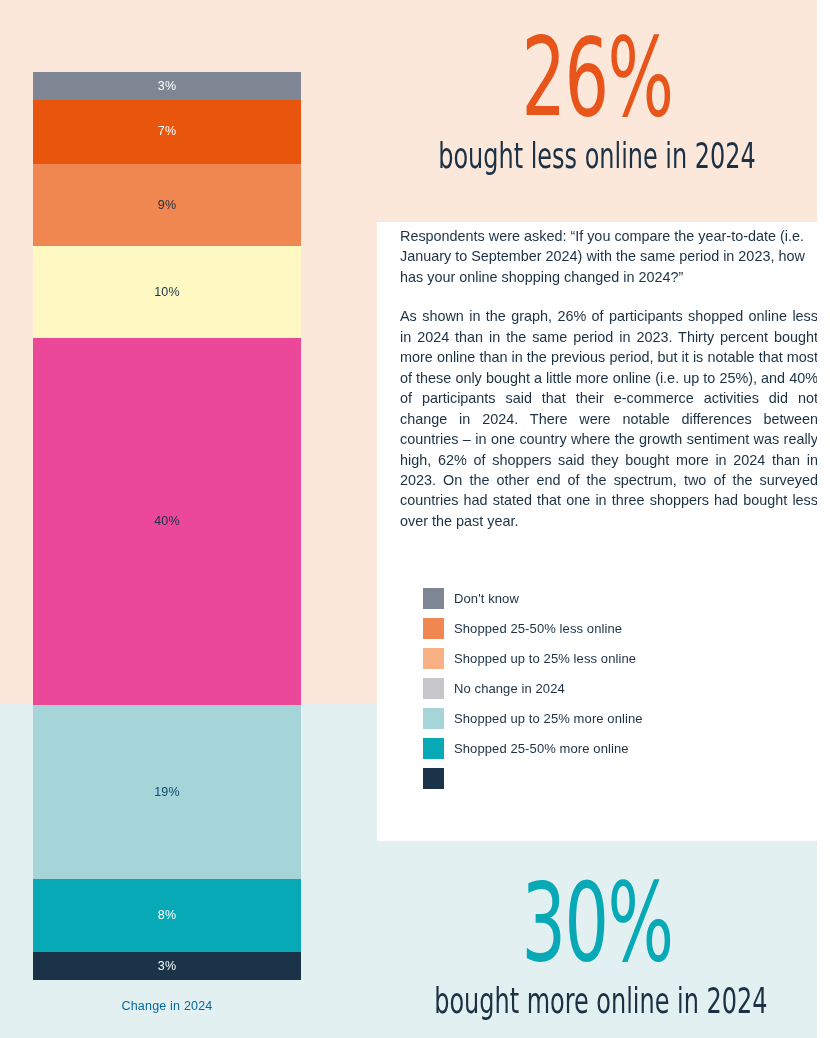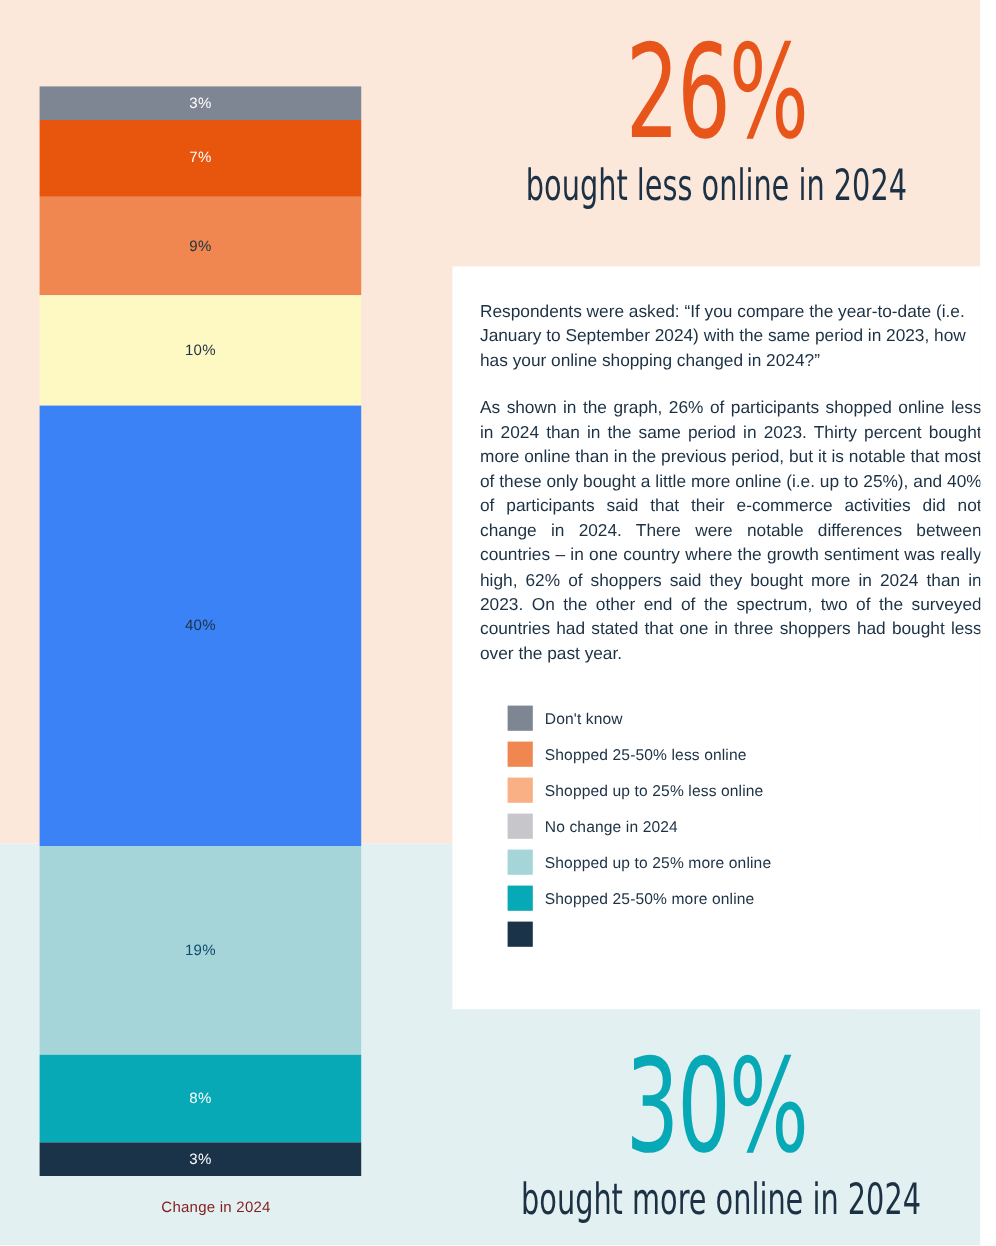--- a/index.html
+++ b/index.html
@@ -73,26 +73,26 @@
     box-sizing: border-box;
   }
   .seg-label {
     font-size: 12.5px;
     letter-spacing: 0.2px;
     line-height: 1;
     white-space: nowrap;
   }
   .axis-label {
     position: absolute;
-    left: 46px;
+    left: 33px;
     top: 999px;
     width: 268px;
     text-align: center;
     font-size: 12.5px;
-    color: #7f1d1d;
+    color: #0369a1;
     letter-spacing: 0.2px;
   }
 
   
   .stat-block {
     position: absolute;
     text-align: center;
     width: 440px;
   }
   .stat-top { left: 377px; top: 24px; }
@@ -118,21 +118,21 @@
     margin: 4px 0 0 0;
     white-space: nowrap;
   }
   .stat-top .stat-number { color: #E8551A; }
   .stat-bottom .stat-number { color: #06A9B5; }
 
   
   .copy {
     position: absolute;
     left: 400px;
-    top: 250px;
+    top: 226px;
     width: 418px;
     color: #1C3144;
     font-size: 14.4px;
     line-height: 1.42;
   }
   .copy p { margin: 0 0 19px 0; }
   .copy p.justify { text-align: justify; }
 
   
   .legend {
@@ -183,21 +183,21 @@
       </div>
       <div class="seg" style="height: 7.07071%; background: rgb(232, 85, 13);">
         <span class="seg-label" style="color: rgb(255, 255, 255);">7%</span>
       </div>
       <div class="seg" style="height: 9.09091%; background: rgb(240, 134, 80);">
         <span class="seg-label" style="color: rgb(28, 49, 68);">9%</span>
       </div>
       <div class="seg" style="height: 10.101%; background: #fef9c3;">
         <span class="seg-label" style="color: rgb(28, 49, 68);">10%</span>
       </div>
-      <div class="seg" style="height: 40.404%; background: #3b82f6;">
+      <div class="seg" style="height: 40.404%; background: #ec4899;">
         <span class="seg-label" style="color: rgb(28, 49, 68);">40%</span>
       </div>
       <div class="seg" style="height: 19.1919%; background: rgb(165, 213, 216);">
         <span class="seg-label" style="color: #0c4a6e;">19%</span>
       </div>
       <div class="seg" style="height: 8.08081%; background: rgb(6, 169, 181);">
         <span class="seg-label" style="color: rgb(255, 255, 255);">8%</span>
       </div>
       <div class="seg" style="height: 3.0303%; background: rgb(27, 51, 73);">
         <span class="seg-label" style="color: rgb(255, 255, 255);">3%</span>

